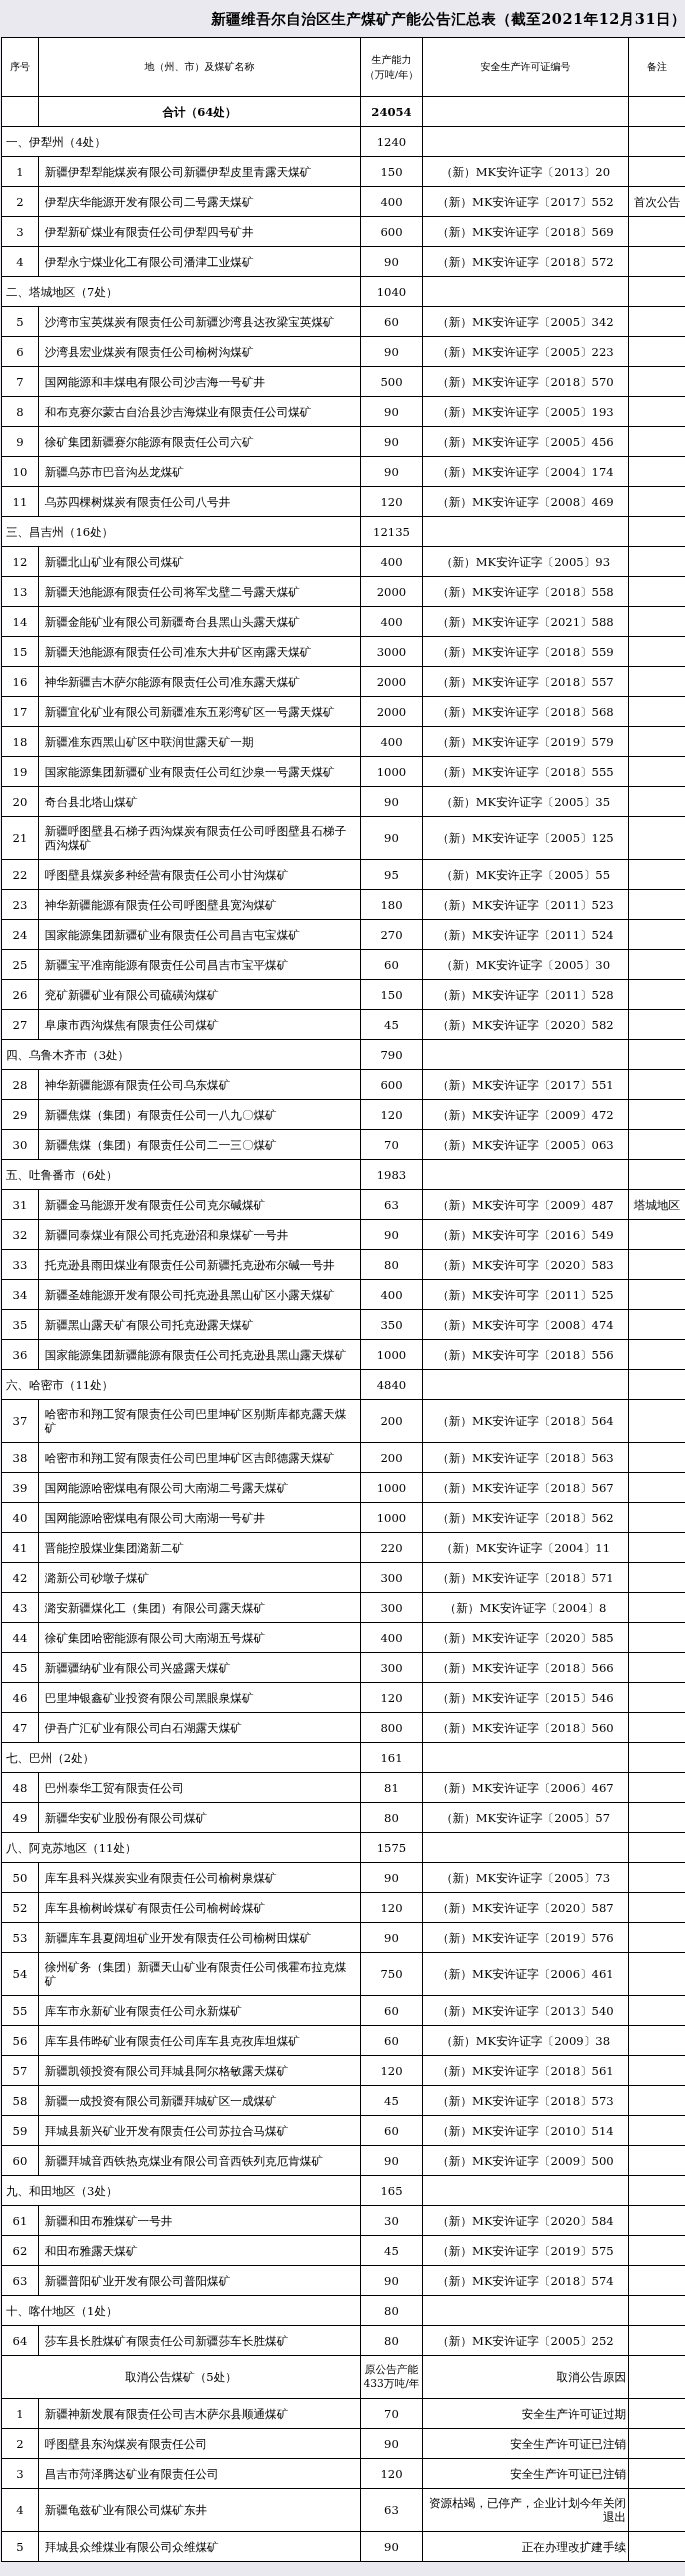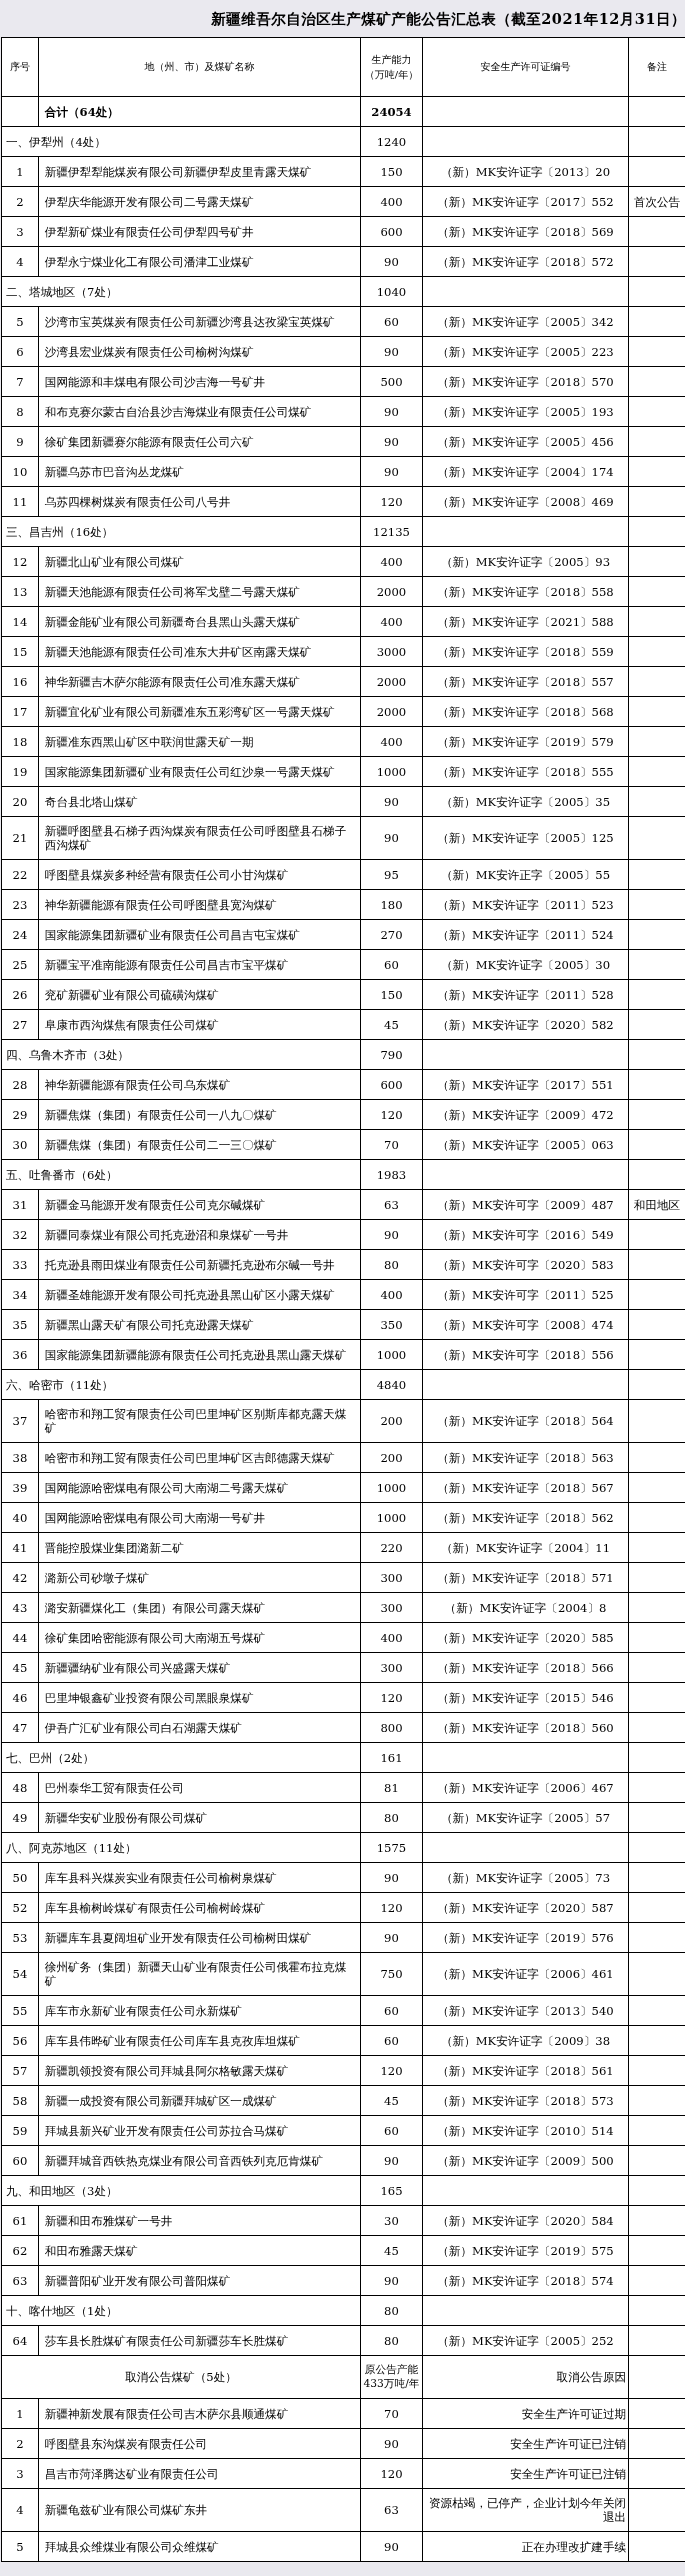--- a/index.html
+++ b/index.html
@@ -43,21 +43,21 @@
   th.cap-head{padding:0;}
   .cap-head .l1,.cap-head .l2{display:block;line-height:1.5;}
   tr.r{height:30px;}
   tr.r2{height:43px;}
   td.no{text-align:center;}
   td.name{text-align:left;padding:1px 5.8px 1px 5.8px;}
   td.cap{text-align:center;}
   td.lic{text-align:center;}
   td.rem{text-align:center;font-size:11.6px;}
   tr.total td{font-weight:bold;}
-  tr.total td.name{text-align:left;margin-top:8px;}
+  tr.total td.name{text-align:center;margin-top:8px;}
   td.sec{text-align:left;padding-left:3.9px;}
   td.cancel-label{text-align:center;}
   td.cap-pre{white-space:pre-line;font-size:10.7px;line-height:1.35;padding:1px 1px;margin-left:44px;}
   td.reason{text-align:right;}
 </style>
 </head>
 <body>
 
 <div class="page">
   <div class="doc-title">新疆维吾尔自治区生产煤矿产能公告汇总表（截至2021年12月31日）</div>
@@ -327,21 +327,21 @@
           <td class="sec" colspan="2">五、吐鲁番市（6处）</td>
           <td class="cap">1983</td>
           <td class="lic"></td>
           <td class="rem"></td>
         </tr>
         <tr class="r">
           <td class="no">31</td>
           <td class="name">新疆金马能源开发有限责任公司克尔碱煤矿</td>
           <td class="cap">63</td>
           <td class="lic">（新）MK安许可字〔2009〕487</td>
-          <td class="rem">和田地区</td>
+          <td class="rem">塔城地区</td>
         </tr>
         <tr class="r">
           <td class="no">32</td>
           <td class="name">新疆同泰煤业有限公司托克逊沼和泉煤矿一号井</td>
           <td class="cap">90</td>
           <td class="lic">（新）MK安许可字〔2016〕549</td>
           <td class="rem"></td>
         </tr>
         <tr class="r">
           <td class="no">33</td>

